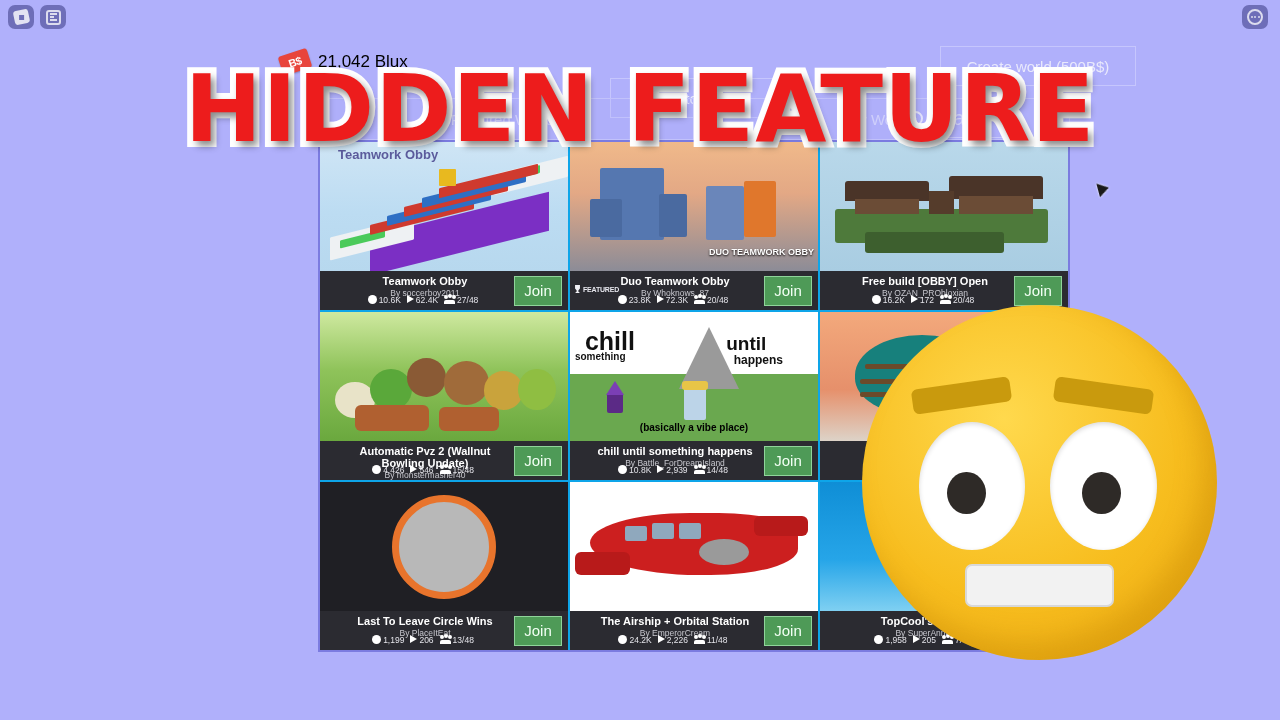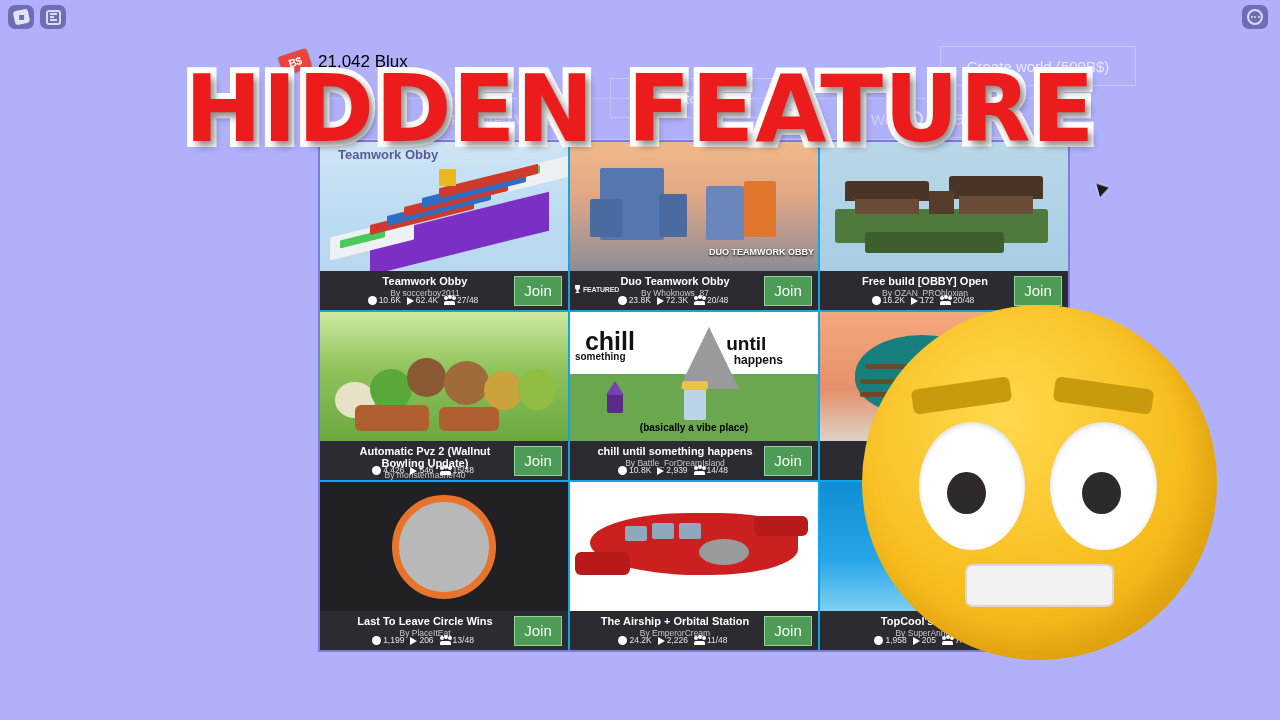--- a/index.html
+++ b/index.html
@@ -74,21 +74,21 @@
           gap: 2px; background: #0ea5e9; border: 2px solid #7b7be0; }
   .card { background: #2b2b31; position: relative; overflow: hidden; display: flex; flex-direction: column; }
   .thumb { height: 129px; width: 100%; overflow: hidden; position: relative; background: #54546b; }
   .meta { flex: 1; position: relative; padding: 4px 6px 0 6px; }
   .title { color: #fff; font-size: 11px; font-weight: bold; text-align: center;
            line-height: 12px; padding: 0 58px 0 20px; }
   .author { color: #c8c8cf; font-size: 8.5px; text-align: center; padding: 0 58px 0 20px; margin-top: 1px; }
   .stats { position: absolute; left: 0; right: 0; bottom: 5px; display: flex; gap: 6px;
            align-items: center; justify-content: center; padding-right: 56px; padding-left: 14px;
            font-size: 8.5px; color: #e4e4ea; }
-  .stat { display: flex; align-items: flex-end; gap: 2px; white-space: nowrap; }
+  .stat { display: flex; align-items: flex-start; gap: 2px; white-space: nowrap; }
   .ico-like { width: 9px; height: 9px; border-radius: 50%; background: #fff; display:inline-block; }
   .ico-visit { width: 0; height: 0; border-left: 7px solid #fff; border-top: 4px solid transparent;
                border-bottom: 4px solid transparent; display:inline-block; }
   .ico-players { position: relative; width: 11px; height: 9px; display:inline-block; }
   .ico-players b { position: absolute; width: 4px; height: 4px; border-radius: 50%; background: #fff; top: 0; }
   .ico-players b:nth-child(1) { left: 0; } .ico-players b:nth-child(2) { left: 4px; top:-1px; }
   .ico-players b:nth-child(3) { left: 8px; }
   .ico-players i { position: absolute; bottom: 0; left: 0; width: 11px; height: 4px;
                    background: #fff; border-radius: 2px 2px 0 0; }
   .join { position: absolute; right: 6px; top: 50%; transform: translateY(-50%);

